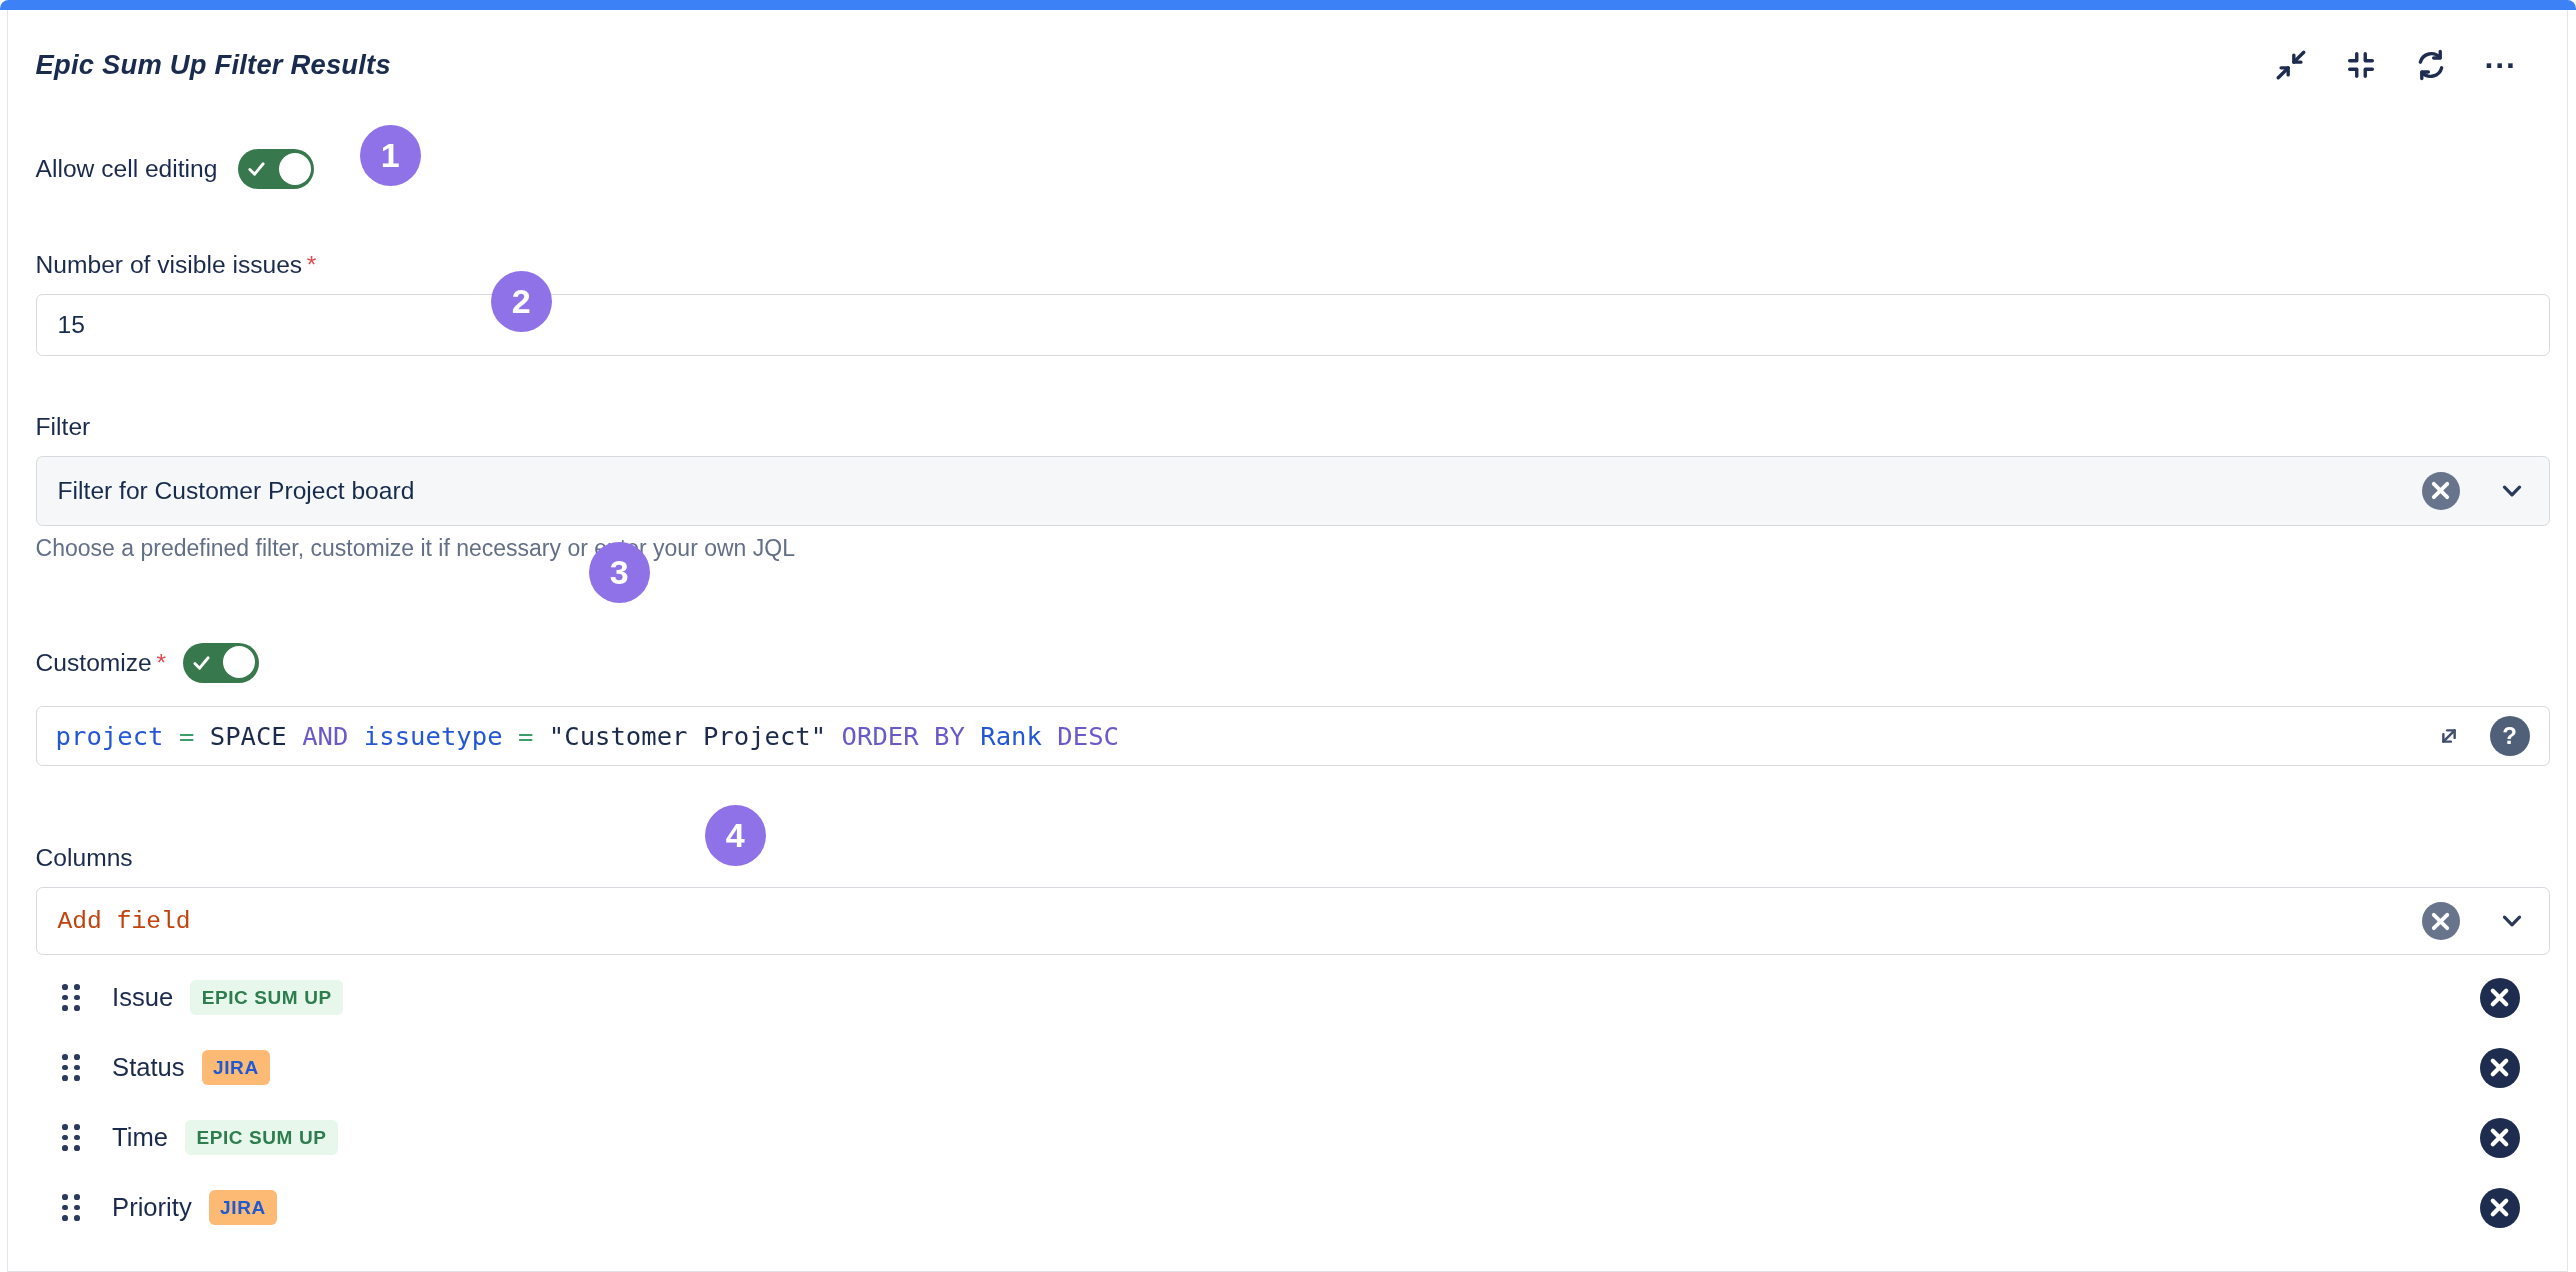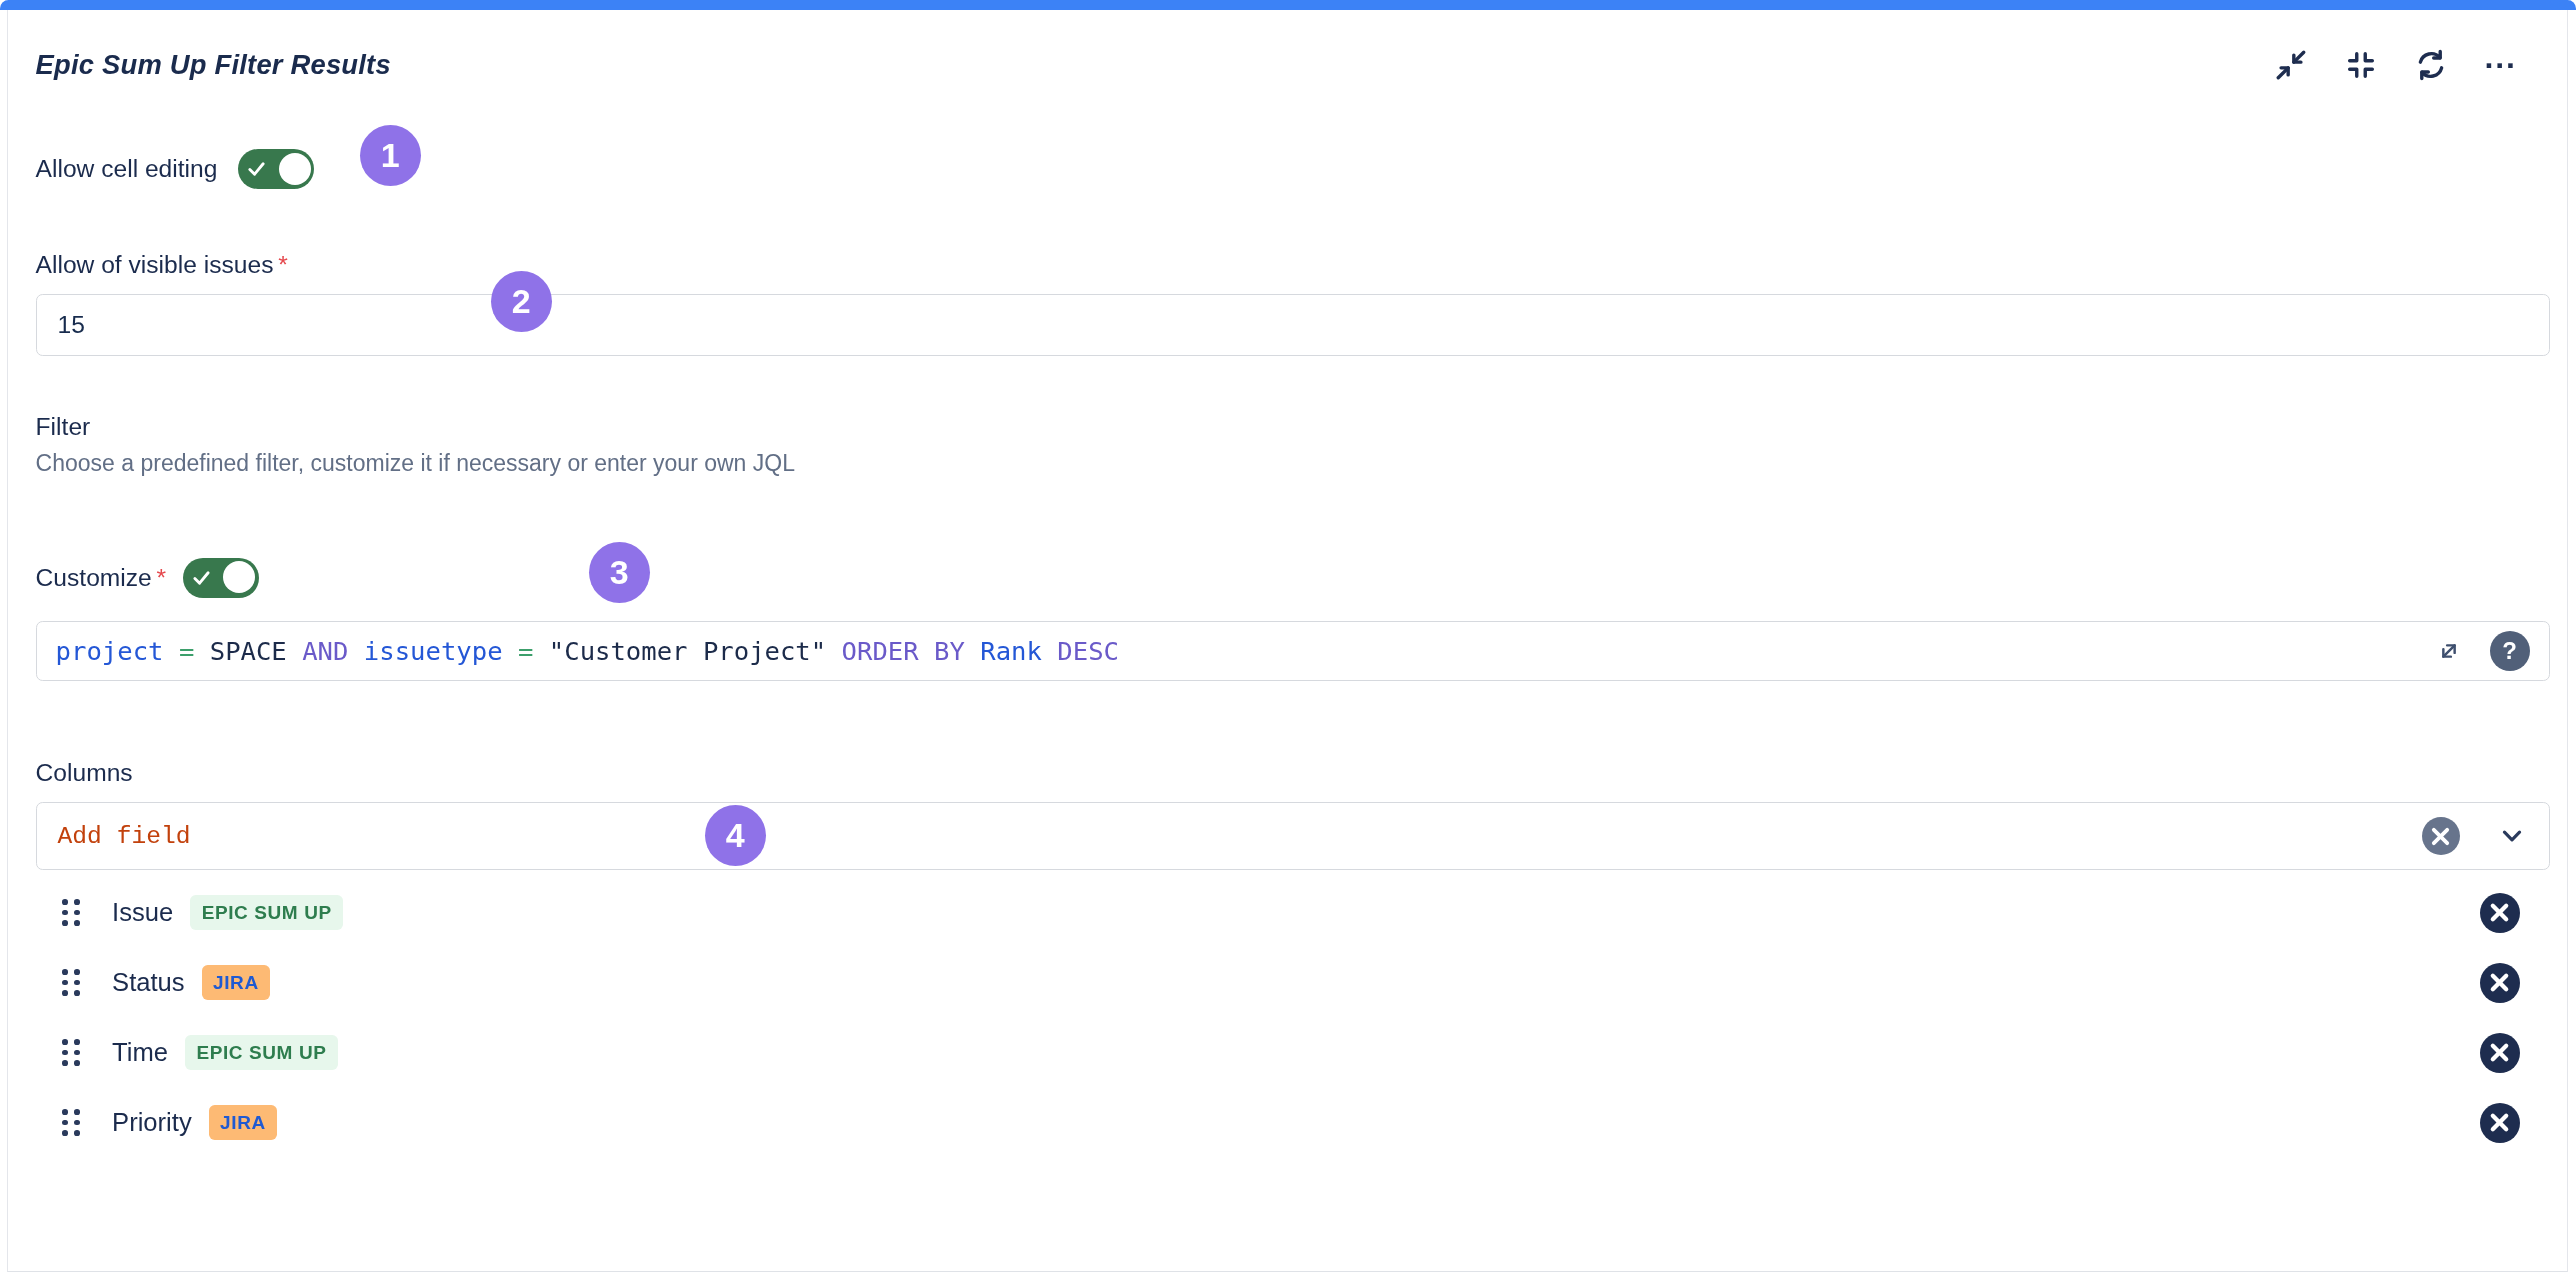--- a/index.html
+++ b/index.html
@@ -148,27 +148,41 @@
         <span class="field-label">Allow cell editing</span>
         <span class="toggle">
           <svg class="check" viewBox="0 0 20 20">
               <path d="M3 11l5 5 9-11"></path>
             </svg>
           <span class="knob"></span>
         </span>
       </div>
 
       <label class="field-label lbl-number">
-        <span>Allow of visible issues</span><span class="required-star">*</span>
+        <span>Number of visible issues</span><span class="required-star">*</span>
       </label>
       <div class="text-input">
         <span>15</span>
       </div>
 
       <label class="field-label lbl-filter">Filter</label>
+      <div class="select-box">
+        <span class="sel-text">Filter for Customer Project board</span>
+        <span class="clear-btn">
+          <svg viewBox="0 0 22 22">
+              <path d="M4 4l14 14"></path>
+              <path d="M18 4L4 18"></path>
+            </svg>
+        </span>
+        <span class="chev">
+          <svg viewBox="0 0 34 34">
+              <path d="M9 13l8 8 8-8"></path>
+            </svg>
+        </span>
+      </div>
       <div class="help-text">Choose a predefined filter, customize it if necessary or enter your own JQL</div>
 
       <div class="customize-row">
         <span class="field-label"><span>Customize</span><span class="required-star">*</span></span>
         <span class="toggle">
           <svg class="check" viewBox="0 0 20 20">
               <path d="M3 11l5 5 9-11"></path>
             </svg>
           <span class="knob"></span>
         </span>

